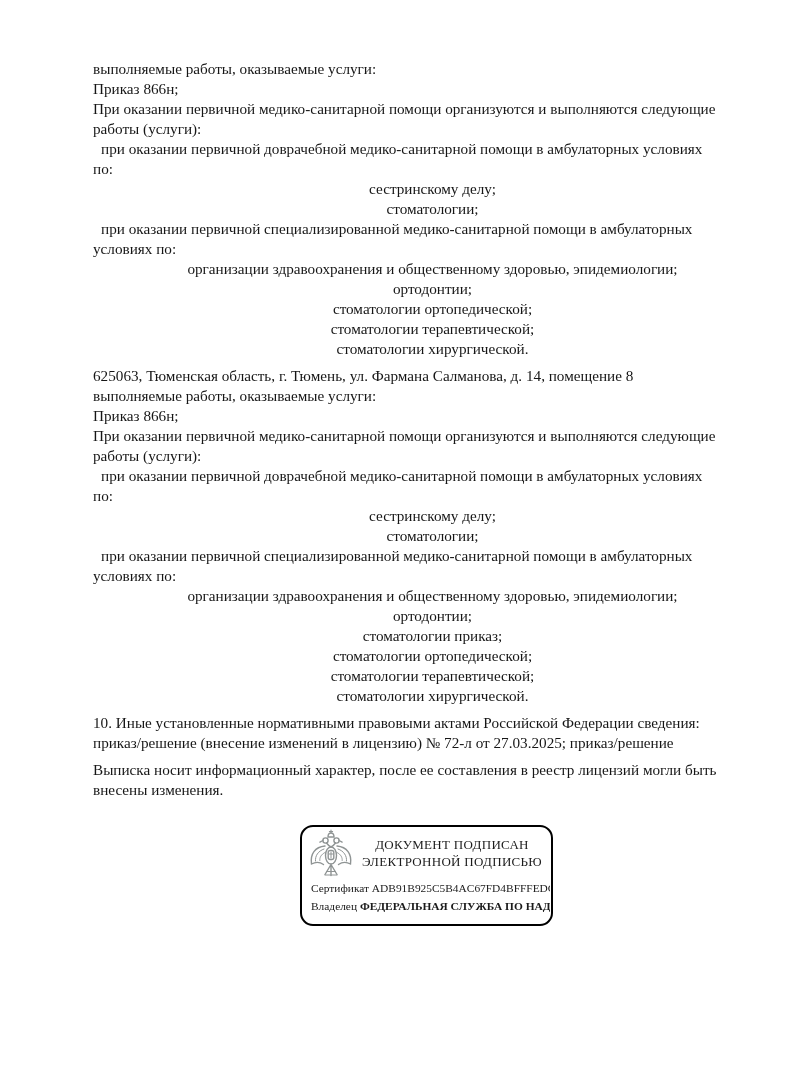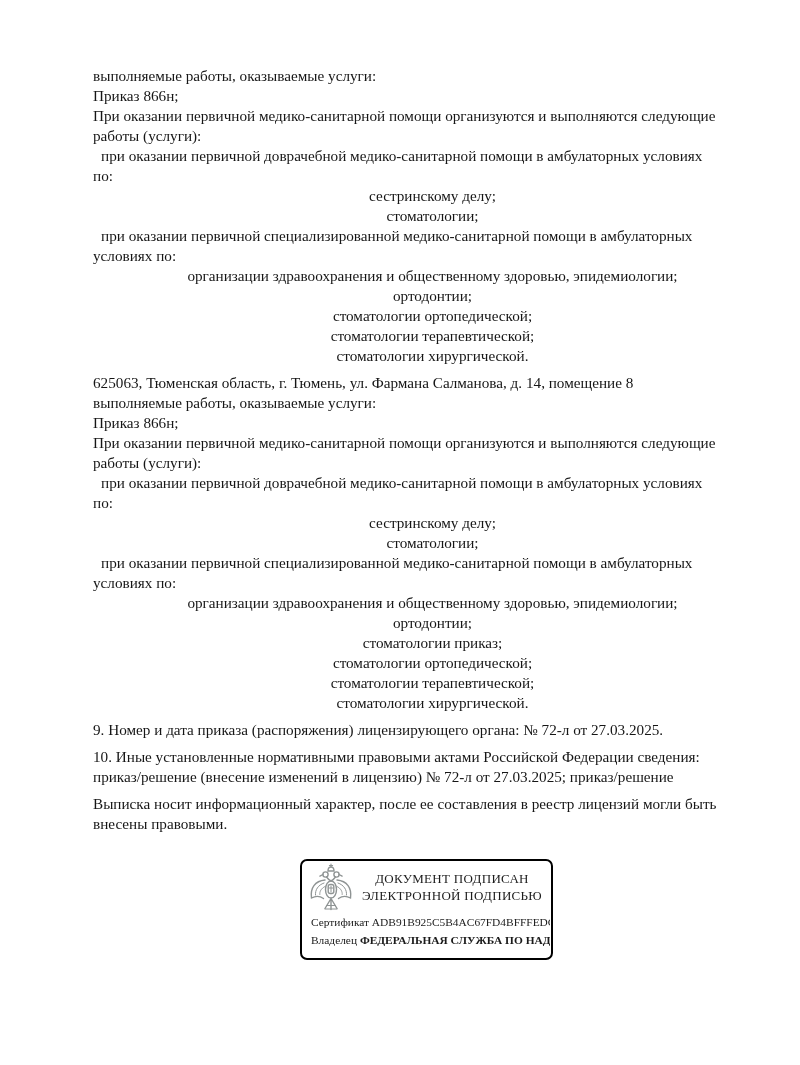--- a/index.html
+++ b/index.html
@@ -12,21 +12,21 @@
     width: 800px;
     height: 1065px;
     background: #ffffff;
     overflow: hidden;
     font-family: "Liberation Serif", serif;
     color: #141414;
   }
   .content {
     position: absolute;
     left: 93px;
-    top: 66px;
+    top: 59px;
     width: 662px;
   }
   p.doc-line {
     margin: 0;
     font-size: 15.2px;
     line-height: 20px;
     white-space: nowrap;
     color: #161616;
   }
   p.doc-line.ind1 { padding-left: 8px; }
@@ -34,21 +34,21 @@
   p.doc-line.gap  { margin-top: 7px; }
 
   
   .stamp {
     position: relative;
     margin-top: 25px;
     margin-left: 207px;
     width: 249px;
     height: 97px;
     border: 2px solid #000000;
-    border-radius: 7px;
+    border-radius: 13px;
     background: #ffffff;
     box-sizing: content-box;
   }
   .stamp-emblem {
     position: absolute;
     left: 5px;
     top: 2px;
     width: 48px;
     height: 52px;
   }
@@ -112,25 +112,24 @@
         <p class="doc-line ind2">сестринскому делу;</p>
         <p class="doc-line ind2">стоматологии;</p>
         <p class="doc-line ind1">при оказании первичной специализированной медико-санитарной помощи в амбулаторных</p>
         <p class="doc-line ind0">условиях по:</p>
         <p class="doc-line ind2">организации здравоохранения и общественному здоровью, эпидемиологии;</p>
         <p class="doc-line ind2">ортодонтии;</p>
         <p class="doc-line ind2">стоматологии приказ;</p>
         <p class="doc-line ind2">стоматологии ортопедической;</p>
         <p class="doc-line ind2">стоматологии терапевтической;</p>
         <p class="doc-line ind2">стоматологии хирургической.</p>
-        <p class="doc-line ind0 gap">9. Номер и дата приказа (распоряжения) лицензирующего органа: № 72-л от 27.03.2025.</p>
         <p class="doc-line ind0 gap">10. Иные установленные нормативными правовыми актами Российской Федерации сведения:</p>
         <p class="doc-line ind0">приказ/решение (внесение изменений в лицензию) № 72-л от 27.03.2025; приказ/решение</p>
         <p class="doc-line ind0 gap">Выписка носит информационный характер, после ее составления в реестр лицензий могли быть</p>
-        <p class="doc-line ind0">внесены правовыми.</p>
+        <p class="doc-line ind0">внесены изменения.</p>
       </div>
 
     <div class="stamp">
       <svg class="stamp-emblem" viewBox="0 0 48 52" xmlns="http://www.w3.org/2000/svg" fill="none" stroke="#8f9494" stroke-width="1.4" stroke-linecap="round">
 
         <path d="M24 1 v3 M22.4 2.5 h3.2" stroke-width="1.1"></path>
         <path d="M21 8 c0-2.5 1.3-4 3-4 c1.7 0 3 1.5 3 4 z"></path>
 
         <circle cx="18.5" cy="11.5" r="2.6"></circle>
         <circle cx="29.5" cy="11.5" r="2.6"></circle>

